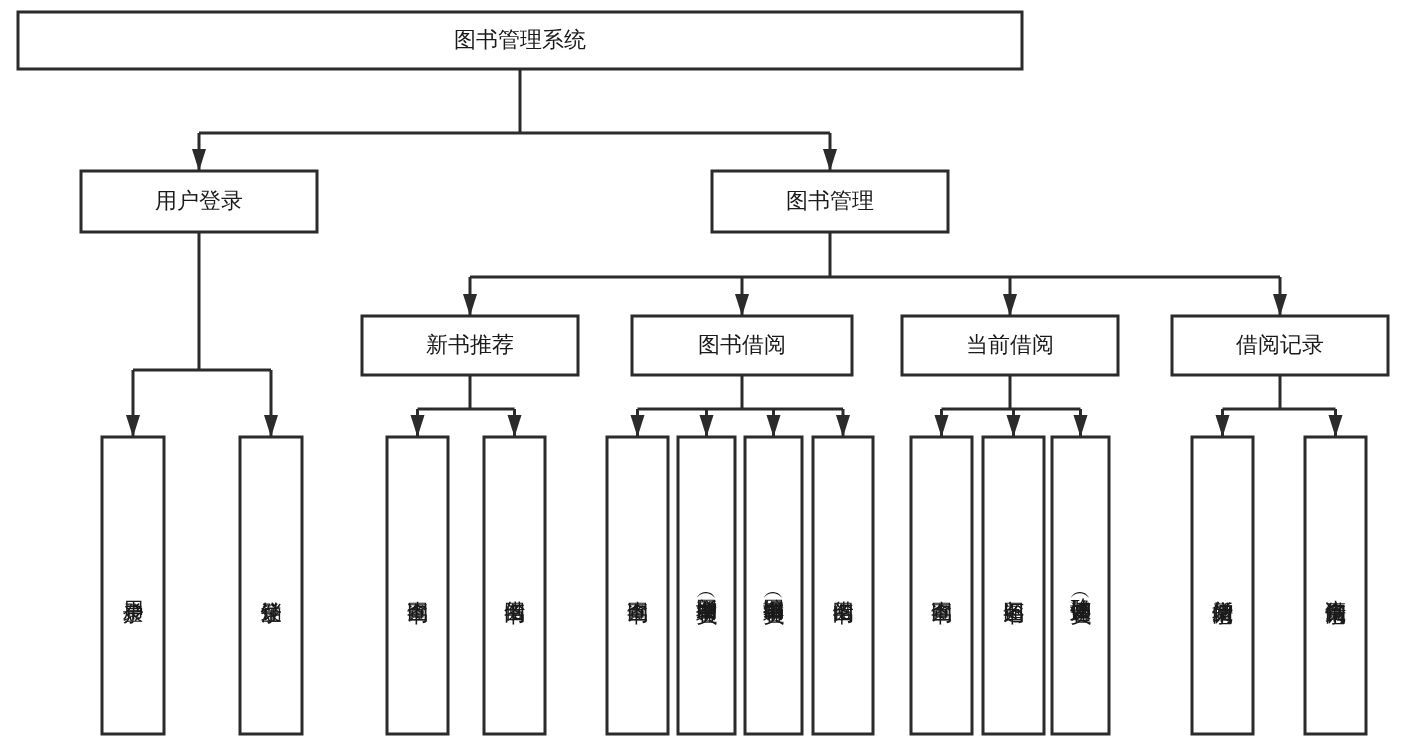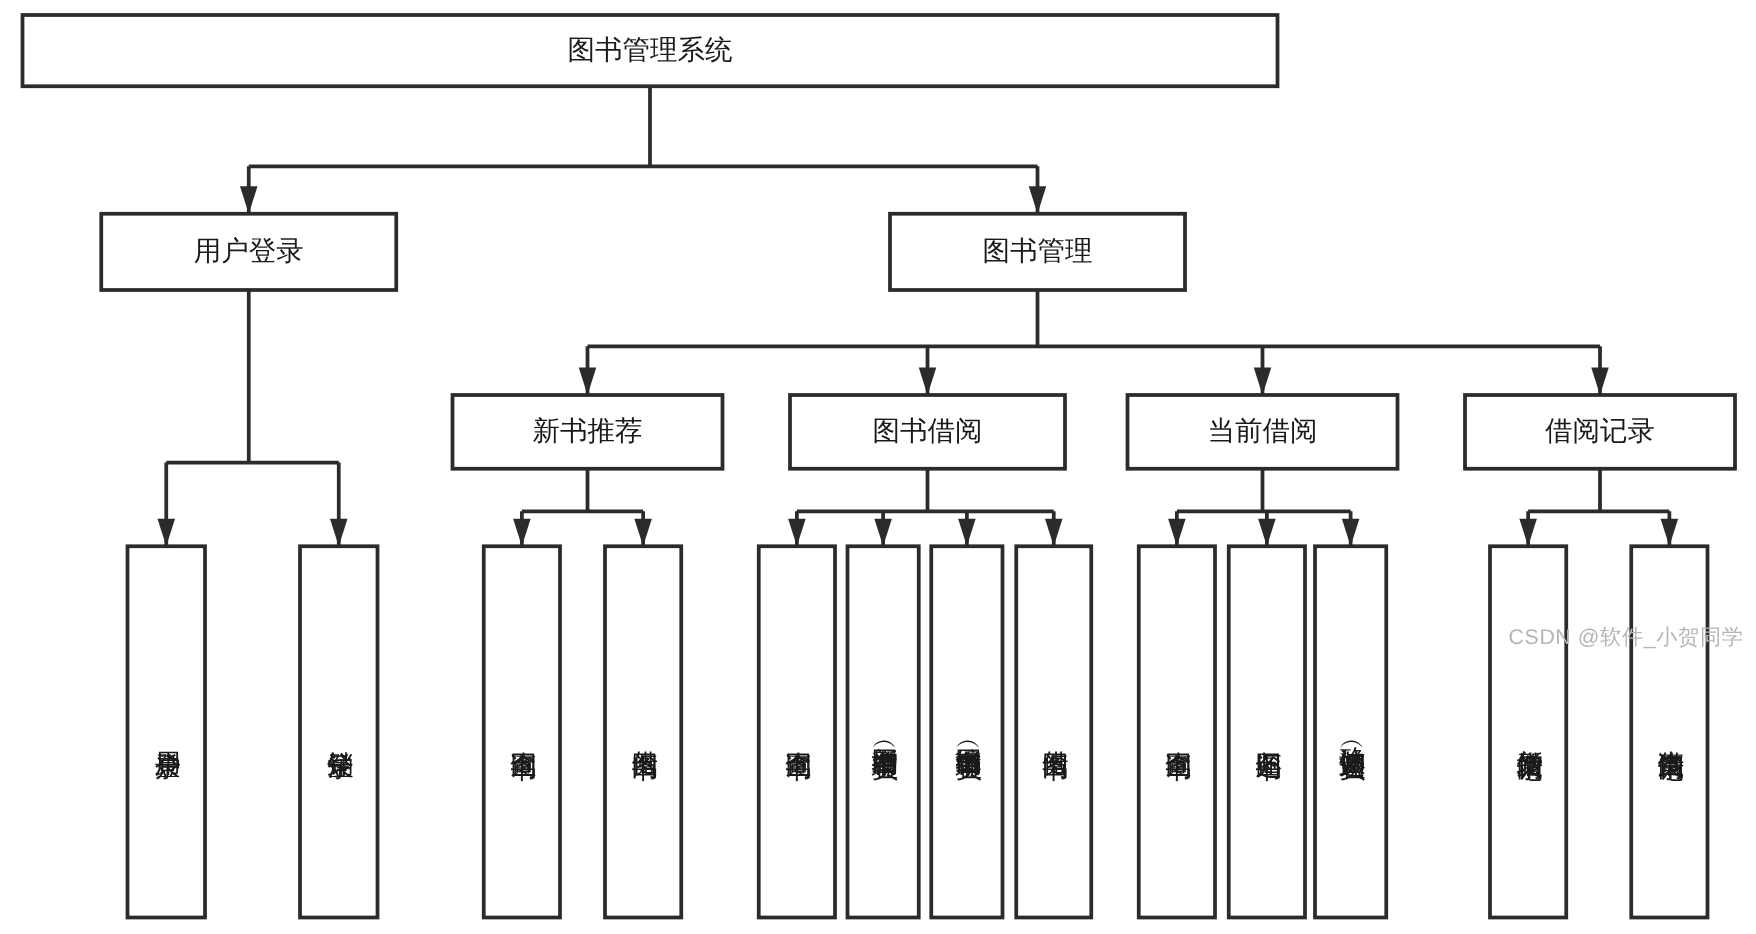--- a/index.html
+++ b/index.html
@@ -245,14 +245,13 @@
         <span class="leaf-label">确认归还（管理员）</span>
       </div>
       <div class="leaf-label-wrap" style="left: 1192px; top: 437px; width: 61px; height: 297px;">
         <span class="leaf-label">新增借阅记录</span>
       </div>
       <div class="leaf-label-wrap" style="left: 1305px; top: 437px; width: 61px; height: 297px;">
         <span class="leaf-label">查询借阅记录</span>
       </div>
     </div>
 
-  <div class="watermark">CSDN @软件_小贺同学</div>
 </div>
 
 </body></html>

